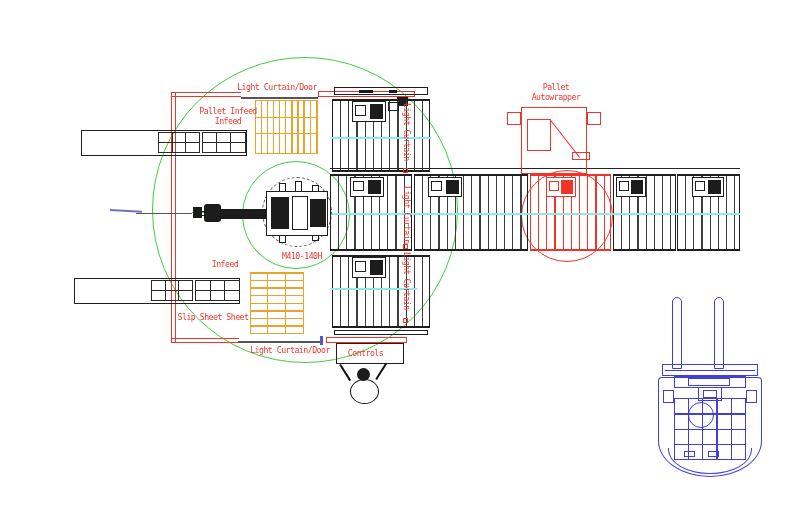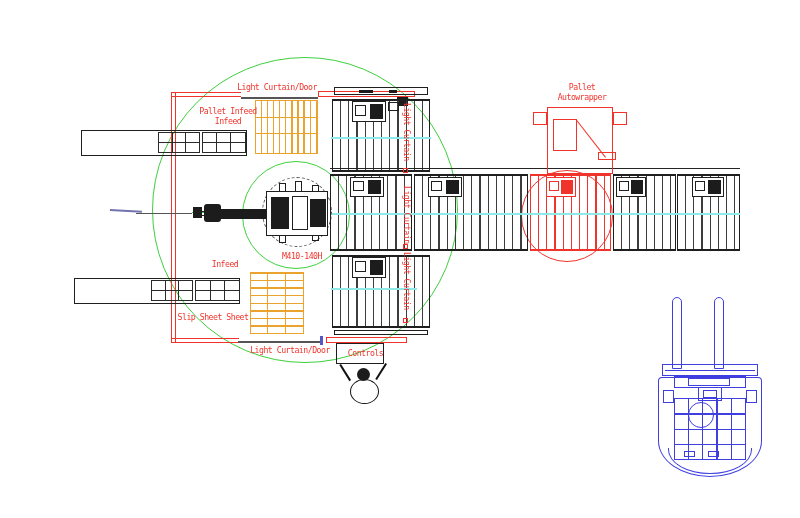--- a/index.html
+++ b/index.html
@@ -150,21 +150,21 @@
   <div class="kbox" style="left:334px;top:330px;width:94px;height:5px"></div>
   <div class="cyan" style="left:331px;top:288px;width:86px"></div>
 
   <div class="vlbl" style="left:412px;top:103px">Light Curtain</div>
   <div class="rsq" style="left:403px;top:168px"></div>
   <div class="vlbl" style="left:412px;top:186px">Light Curtain</div>
   <div class="rsq" style="left:403px;top:244px"></div>
   <div class="vlbl" style="left:412px;top:252px">Light Curtain</div>
   <div class="rsq" style="left:403px;top:318px"></div>
 
-  <div class="abs" style="left:532px;top:83px;width:100px;height:95px">
+  <div class="abs" style="left:506px;top:83px;width:100px;height:95px">
     <div class="lbl" style="left:0;top:0;width:100px">
       <span>Pallet</span><br>
       <span>Autowrapper</span>
     </div>
     <div class="rbox" style="left:15px;top:24px;width:66px;height:67px"></div>
     <div class="rbox" style="left:1px;top:29px;width:14px;height:13px"></div>
     <div class="rbox" style="left:81px;top:29px;width:14px;height:13px"></div>
     <div class="rbox" style="left:21px;top:36px;width:24px;height:32px"></div>
     <div class="rline" style="left:45px;top:37px;width:47px;transform:rotate(52deg)"></div>
     <div class="rbox" style="left:66px;top:69px;width:18px;height:8px"></div>
@@ -180,21 +180,21 @@
     <div class="kfill" style="left:30px;top:31px;width:52px;height:10px"></div>
     <div class="kbox" style="left:89px;top:5px;width:7px;height:60px"></div>
     <div class="kbox" style="left:122px;top:7px;width:7px;height:56px"></div>
     <div class="kbox" style="left:105px;top:3px;width:7px;height:11px"></div>
     <div class="kbox" style="left:76px;top:13px;width:62px;height:45px;border-width:1.6px;background:#fff"></div>
     <div class="kfill" style="left:81px;top:19px;width:18px;height:32px"></div>
     <div class="kbox" style="left:102px;top:18px;width:16px;height:34px"></div>
     <div class="kfill" style="left:120px;top:21px;width:16px;height:28px"></div>
   </div>
 
-  <div class="kbox" style="left:336px;top:343px;width:48px;height:21px;border-width:1.5px">
+  <div class="kbox" style="left:336px;top:343px;width:68px;height:21px;border-width:1.5px">
     <div class="lbl" style="left:0;top:5px;width:57px">Controls</div>
   </div>
   <div class="abs" style="left:338px;top:360px;width:60px;height:48px">
     <div class="arm" style="left:3px;top:4px;width:19px;transform:rotate(58deg)"></div>
     <div class="arm" style="left:49px;top:4px;width:19px;transform:rotate(122deg)"></div>
     <div class="abs" style="left:12px;top:19px;width:29px;height:25px;border:1.4px solid #111;border-radius:50%"></div>
     <div class="kfill" style="left:19px;top:8px;width:13px;height:13px;border-radius:50%"></div>
   </div>
 
   <div class="abs" style="left:650px;top:290px;width:120px;height:195px">

